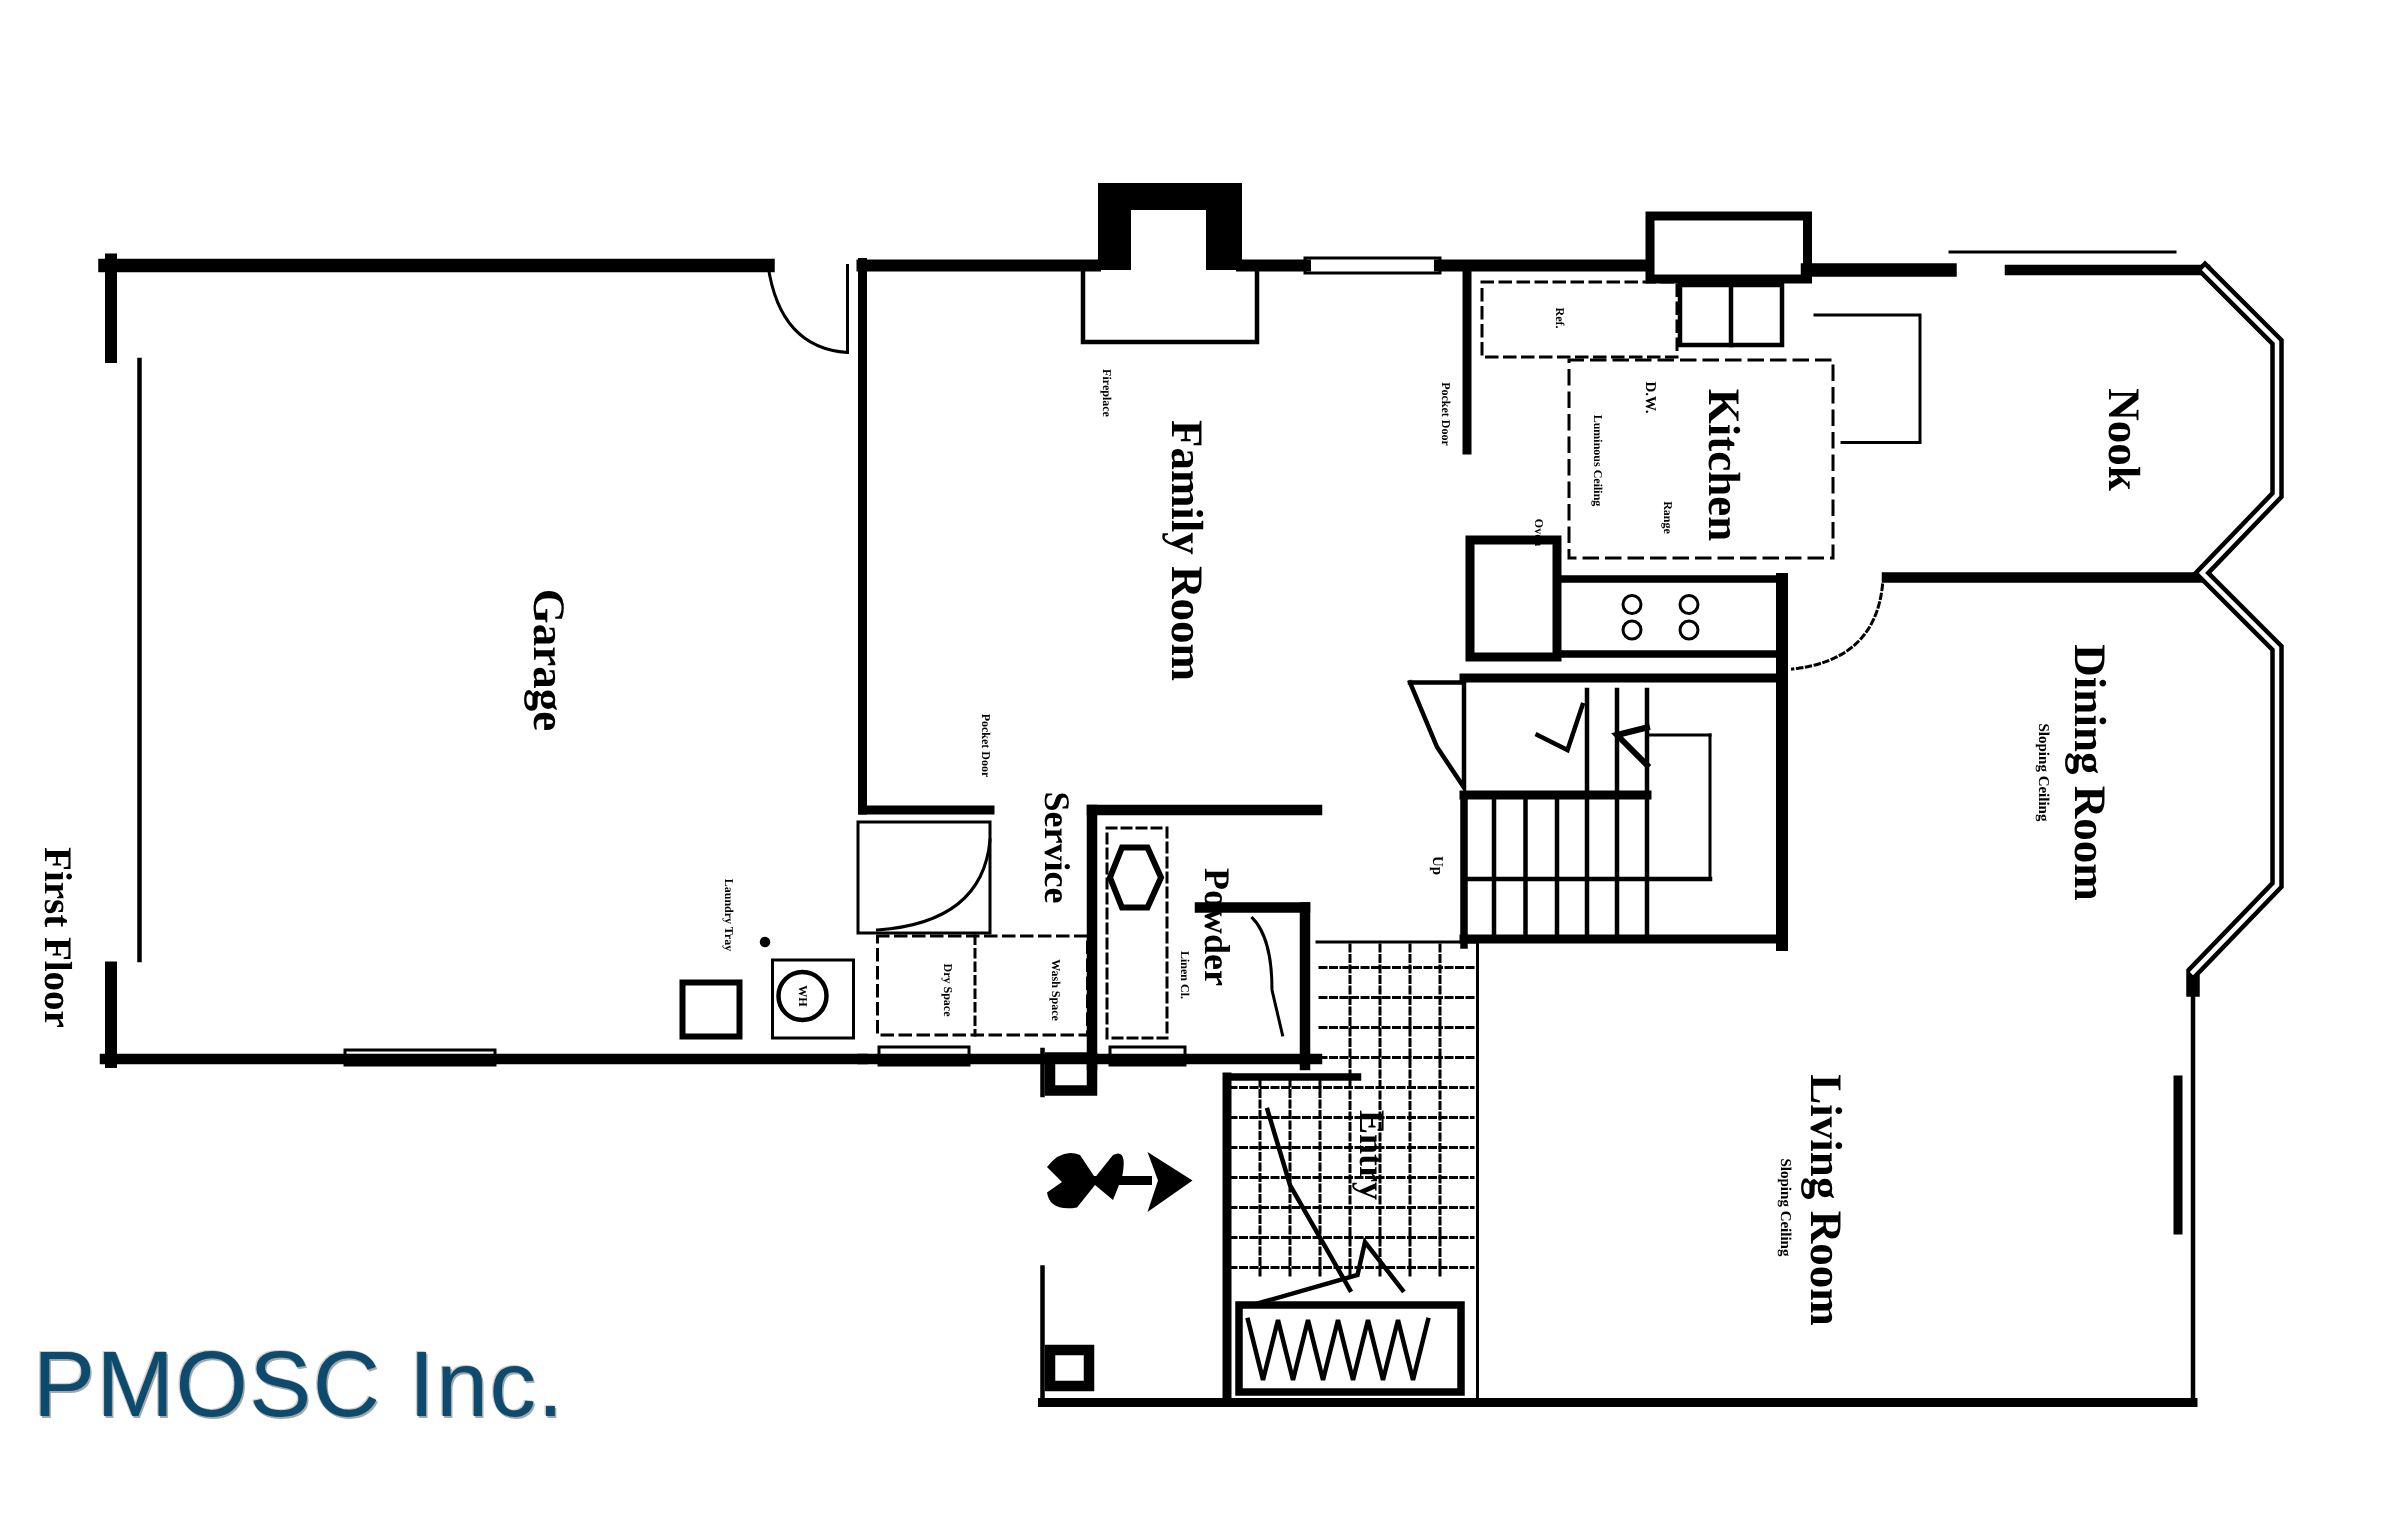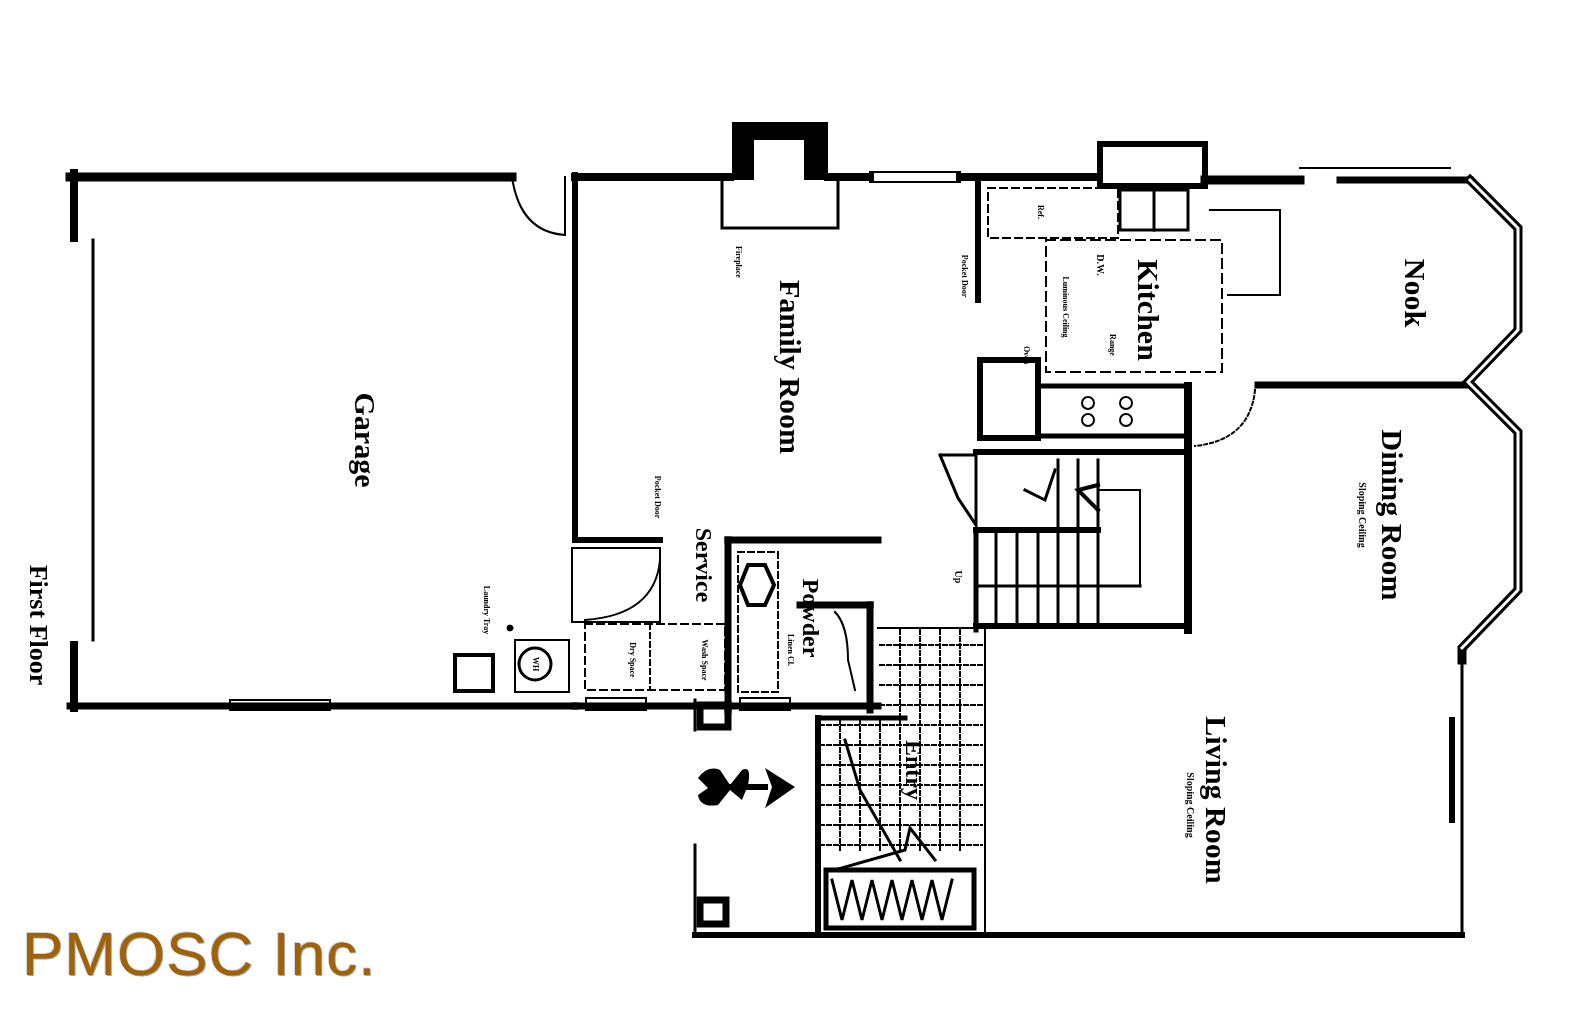--- a/index.html
+++ b/index.html
@@ -5,21 +5,21 @@
     html, body { margin: 0; padding: 0; background: #ffffff; }
     body { width: 1594px; height: 1021px; position: relative; overflow: hidden; font-family: "DejaVu Serif", "Liberation Serif", serif; }
     #plan { position: absolute; left: 0; top: 0; width: 1594px; height: 1021px; }
     .lbl { position: absolute; color: #000; font-family: "Liberation Serif", "DejaVu Serif", serif; font-weight: bold; white-space: nowrap; transform-origin: center center; }
     .rot { transform: translate(-50%, -50%) rotate(90deg); }
     .big { font-size: 30px; }
     .med { font-size: 24px; }
     .sm { font-size: 10px; }
     .tiny { font-size: 8px; }
     .floor { font-size: 26px; }
-    .watermark { position: absolute; left: 22px; top: 918px; font-family: "Liberation Sans", "DejaVu Sans", sans-serif; font-size: 62px; color: #a16207; letter-spacing: 1px;
+    .watermark { position: absolute; left: 22px; top: 888px; font-family: "Liberation Sans", "DejaVu Sans", sans-serif; font-size: 62px; color: #0c4a6e; letter-spacing: 1px;
       text-shadow: 0 0 1px #9a9a9a, 1px 1px 0 #a8a8a8, -1px -1px 0 #d8d8d8; }
   </style>
 </head>
 <body>
 
 <svg id="plan" viewBox="0 0 1594 1021" xmlns="http://www.w3.org/2000/svg">
   <g fill="none" stroke="#000" stroke-linecap="square">
 
     <g>
       <line x1="70" y1="177" x2="512" y2="177" stroke-width="9"></line>

